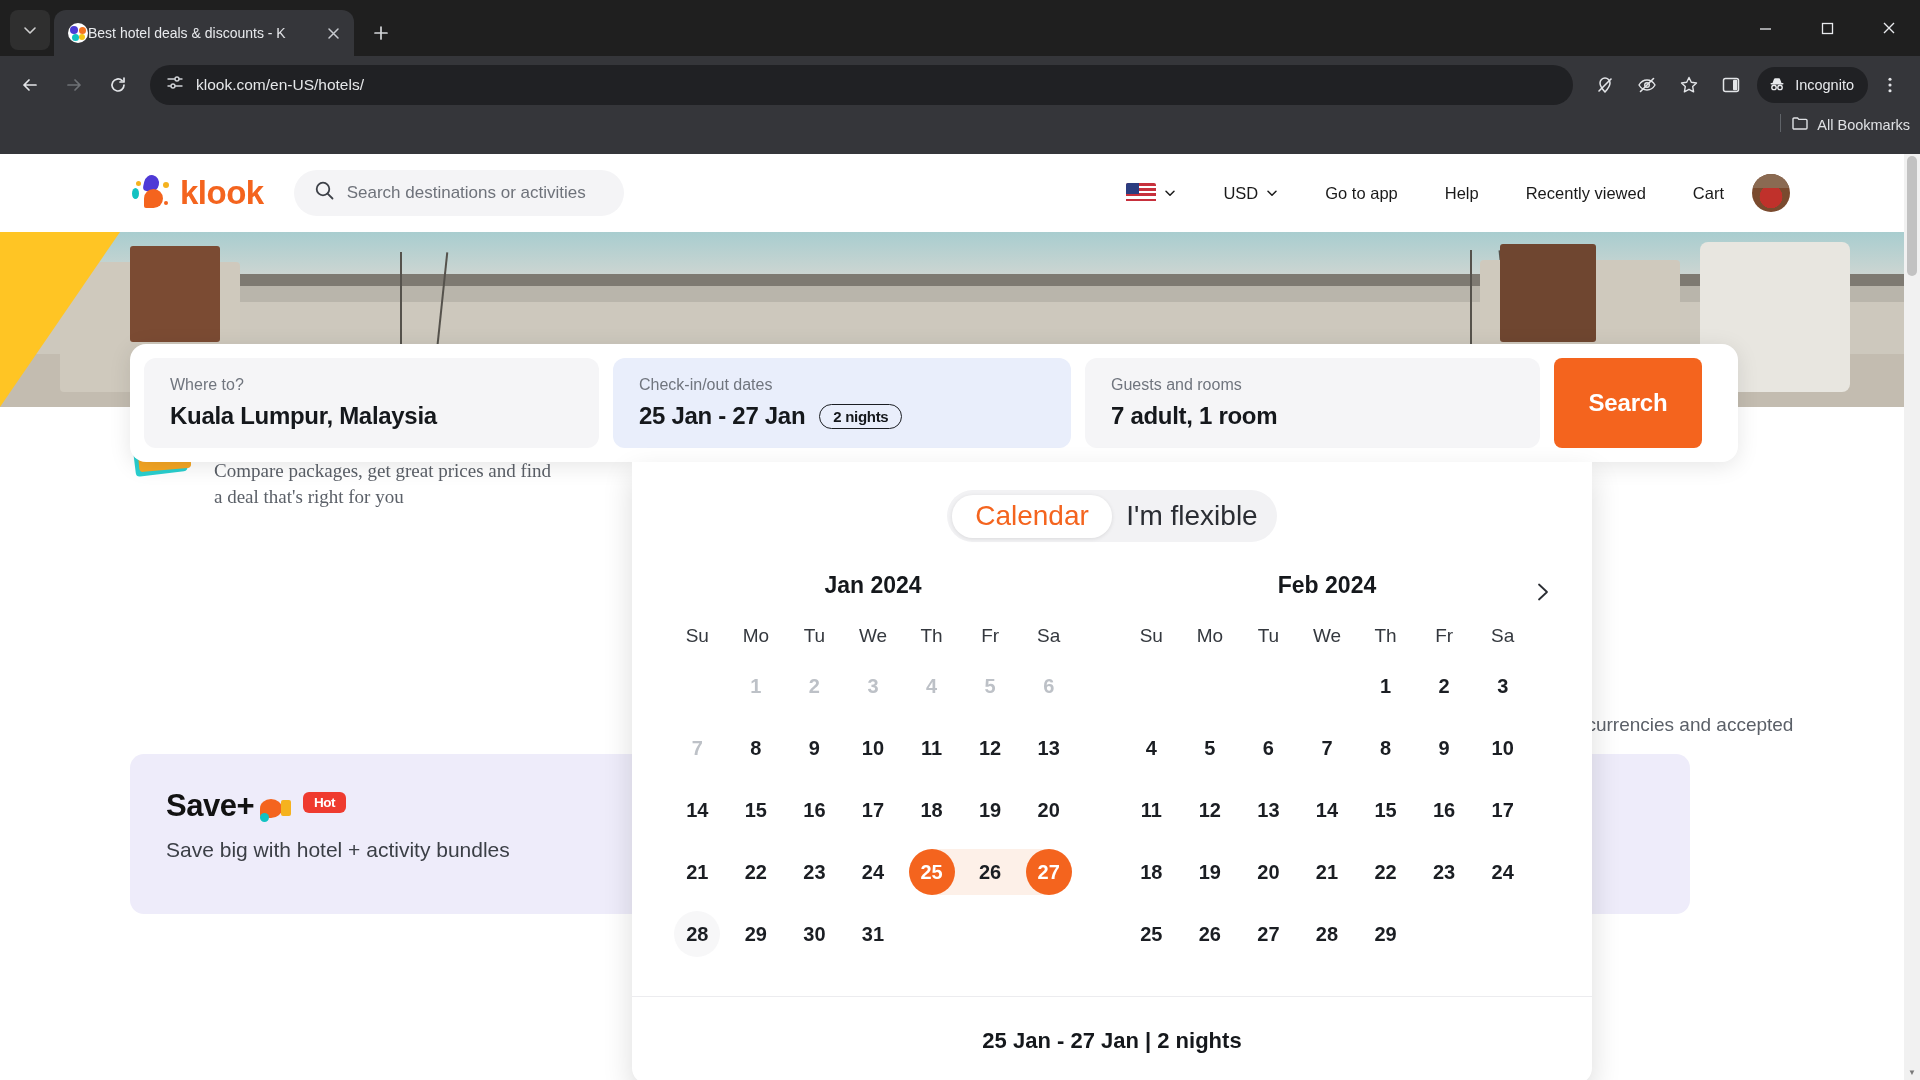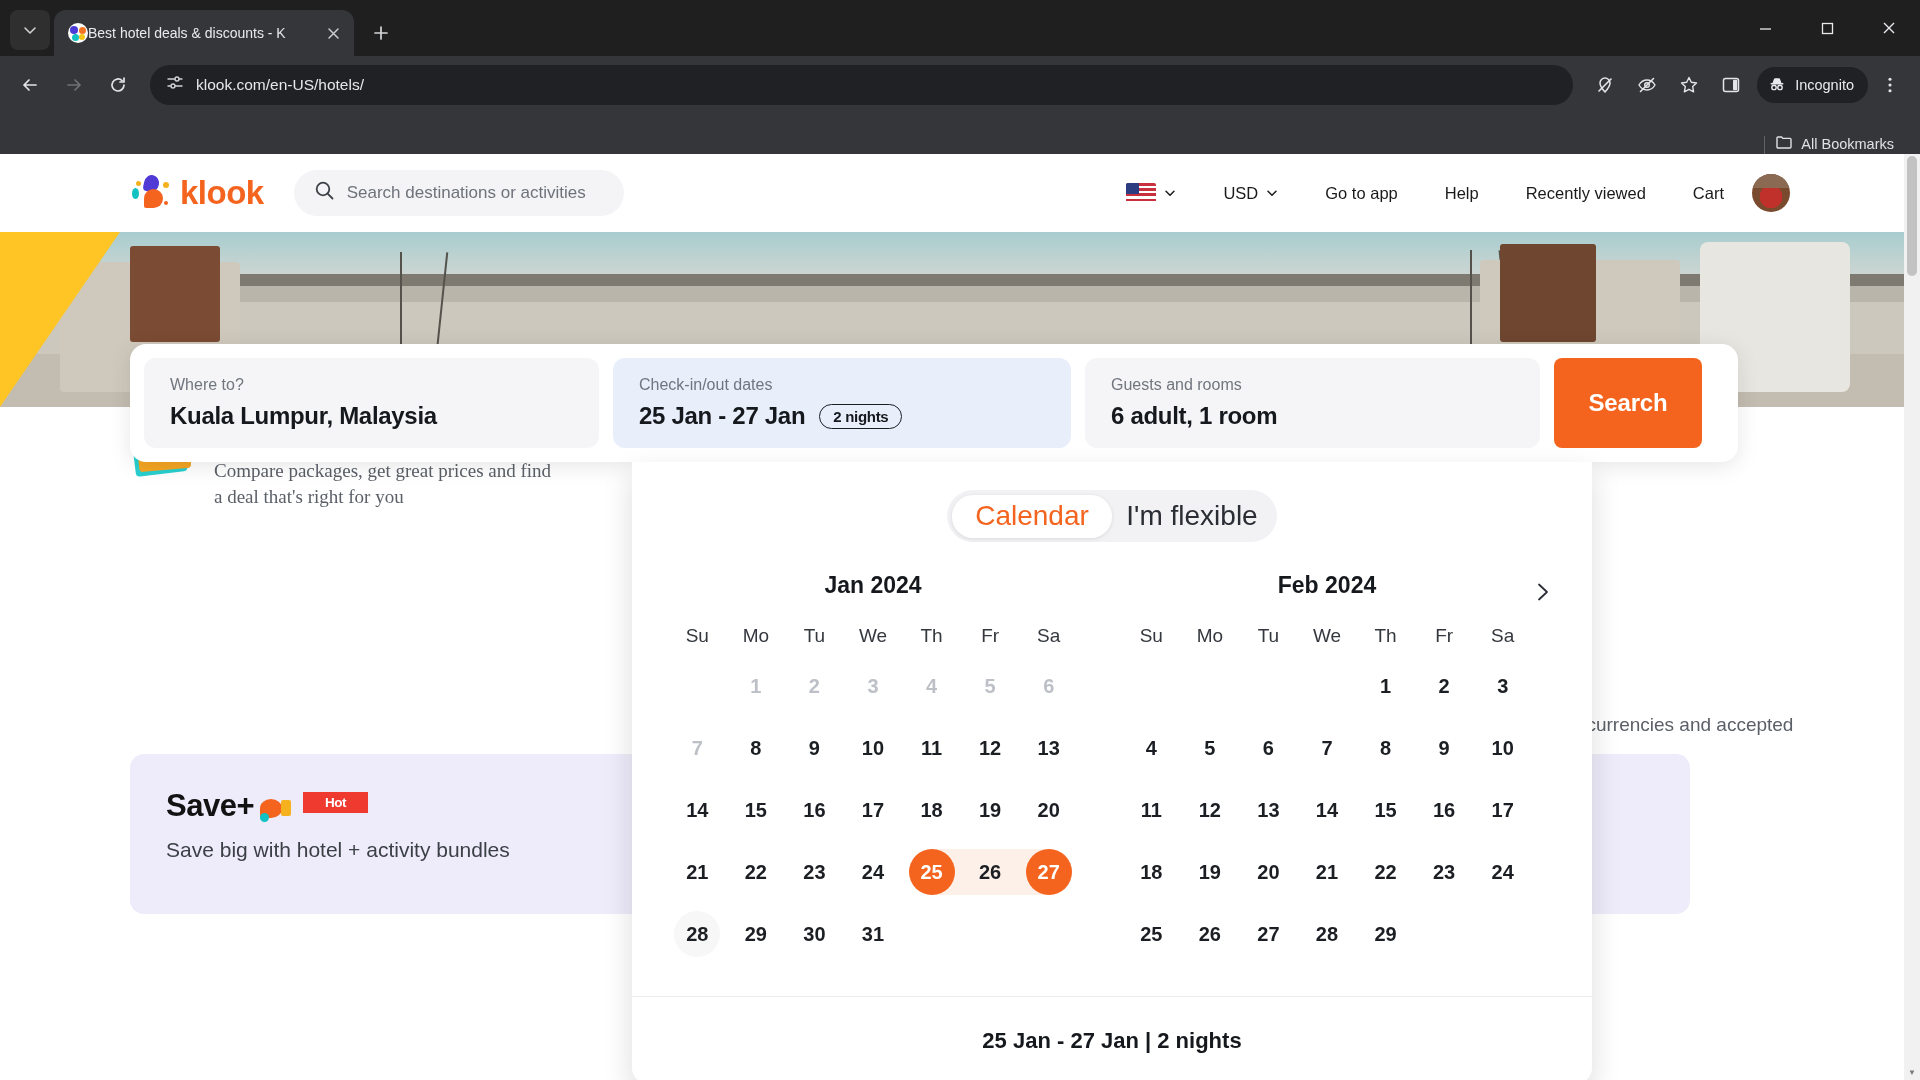--- a/index.html
+++ b/index.html
@@ -58,21 +58,21 @@
     display: flex; align-items: center; gap: 12px; padding: 0 16px; margin: 0 8px;
     min-width: 0;
   }
   .omnibox .url { color: #e6e8ea; font-size: 15.5px; white-space: nowrap; overflow:hidden; }
   .omni-right { display:flex; align-items:center; gap:2px; }
   .incognito-pill {
     height: 36px; border-radius: 18px; background: #202124;
     display:flex; align-items:center; gap:8px; padding: 0 14px 0 10px; color:#e8eaed; font-size:14.5px;
     margin-left: 4px;
   }
-  .bookmarkbar { height: 40px; background:#35363a; display:flex; align-items:flex-end; justify-content:flex-end; padding-right: 26px; gap:10px;}
+  .bookmarkbar { height: 40px; background:#35363a; display:flex; align-items:flex-start; justify-content:flex-end; padding-right: 10px; gap:10px;}
   .bm-sep { width:1px; height:18px; background:#5f6368; }
   .bm-item { display:flex; align-items:center; gap:8px; color:#dfe1e4; font-size:14.5px; }
 
   
   .viewport { position:absolute; left:0; top:154px; width:1920px; height:926px; background:#fff; overflow:hidden; }
 
   .site-header {
     height: 78px; background:#fff; display:flex; align-items:center;
     padding-left: 130px; position: relative; z-index: 5;
   }
@@ -138,21 +138,21 @@
   .stayplus-card {
     position:absolute; left:130px; top:600px; width: 1560px; height: 160px;
     background:#eeecfa; border-radius: 14px; padding: 34px 36px;
   }
   .stayplus-title { display:flex; align-items:center; gap: 4px; font-size: 31px; font-weight: 800; color:#121212; letter-spacing:-0.5px; }
   .sp-badge-icons { display:flex; align-items:center; gap:3px; margin-left:2px; position:relative; top:2px;}
   .sp-shape1 { width:22px;height:19px;background:#f4641e; border-radius:50% 50% 50% 3px; }
   .sp-shape2 { width:10px;height:16px;background:#f5b21e; border-radius:2px; margin-left:-4px;}
   .sp-dot { width:9px;height:9px;background:#12c2c2;border-radius:50%; position:absolute; left:0; bottom:-4px;}
   .hot-badge { margin-left: 8px; background:#ef3b2f; color:#fff; font-size:13.5px; font-weight:700;
-               padding: 3px 22px; border-radius: 0; position:relative; top:-4px; }
+               padding: 3px 11px; border-radius: 6px; position:relative; top:-4px; }
   .stayplus-desc { font-size: 21px; color:#3b3f46; margin-top: 14px; }
 
   .right-text { position:absolute; left:1560px; top:558px; width: 360px; font-size:19px; color:#5b6068; line-height:1.35; }
 
   
   .search-card {
     position:absolute; left:130px; top:190px; width: 1608px; height: 118px;
     background:#fff; border-radius: 16px; box-shadow: 0 4px 22px rgba(0,0,0,.10);
     display:flex; align-items:center; padding: 14px; gap: 14px; z-index: 20;
   }
@@ -447,21 +447,21 @@
       </div>
       <div class="sfield dates">
         <div class="lbl">Check-in/out dates</div>
         <div class="val">
           <span>25 Jan - 27 Jan</span>
           <span class="nights-pill">2 nights</span>
         </div>
       </div>
       <div class="sfield guests">
         <div class="lbl">Guests and rooms</div>
-        <div class="val">6 adult, 1 room</div>
+        <div class="val">7 adult, 1 room</div>
       </div>
       <button class="search-btn">Search</button>
     </div>
 
     <div class="cal-panel">
       <div class="cal-tabs">
         <div class="cal-tab active">Calendar</div>
         <div class="cal-tab">I'm flexible</div>
       </div>
 

